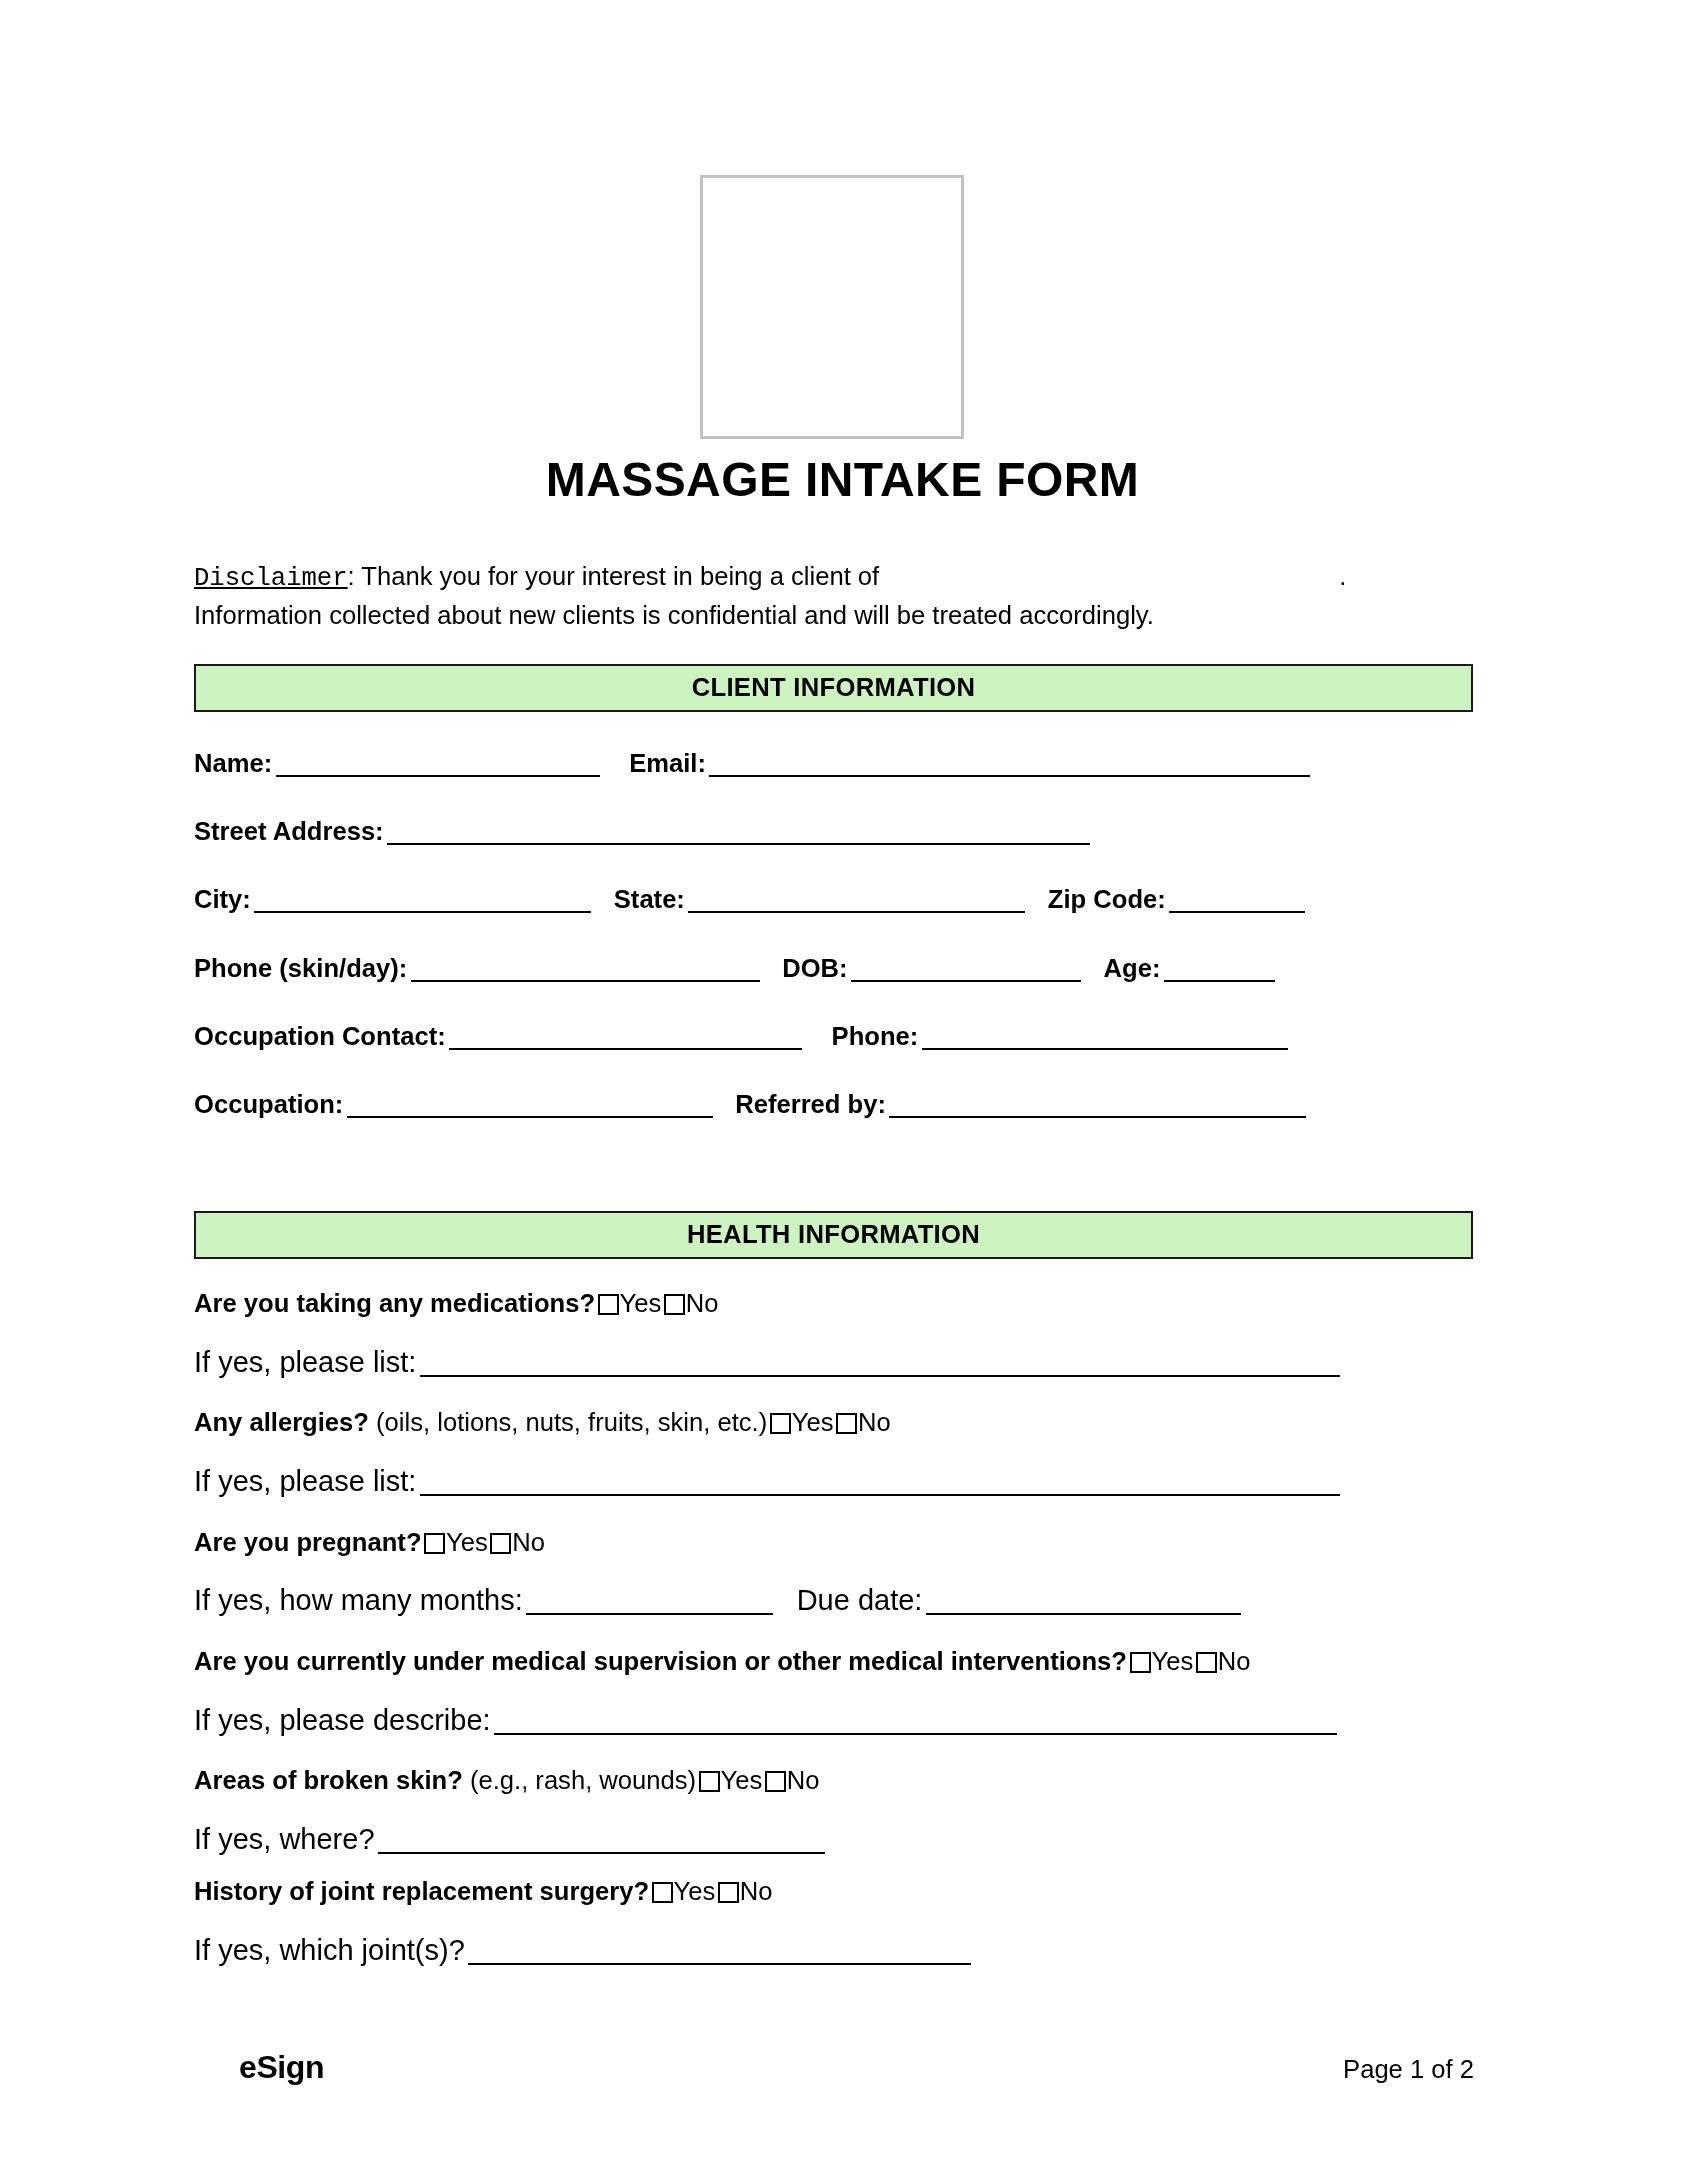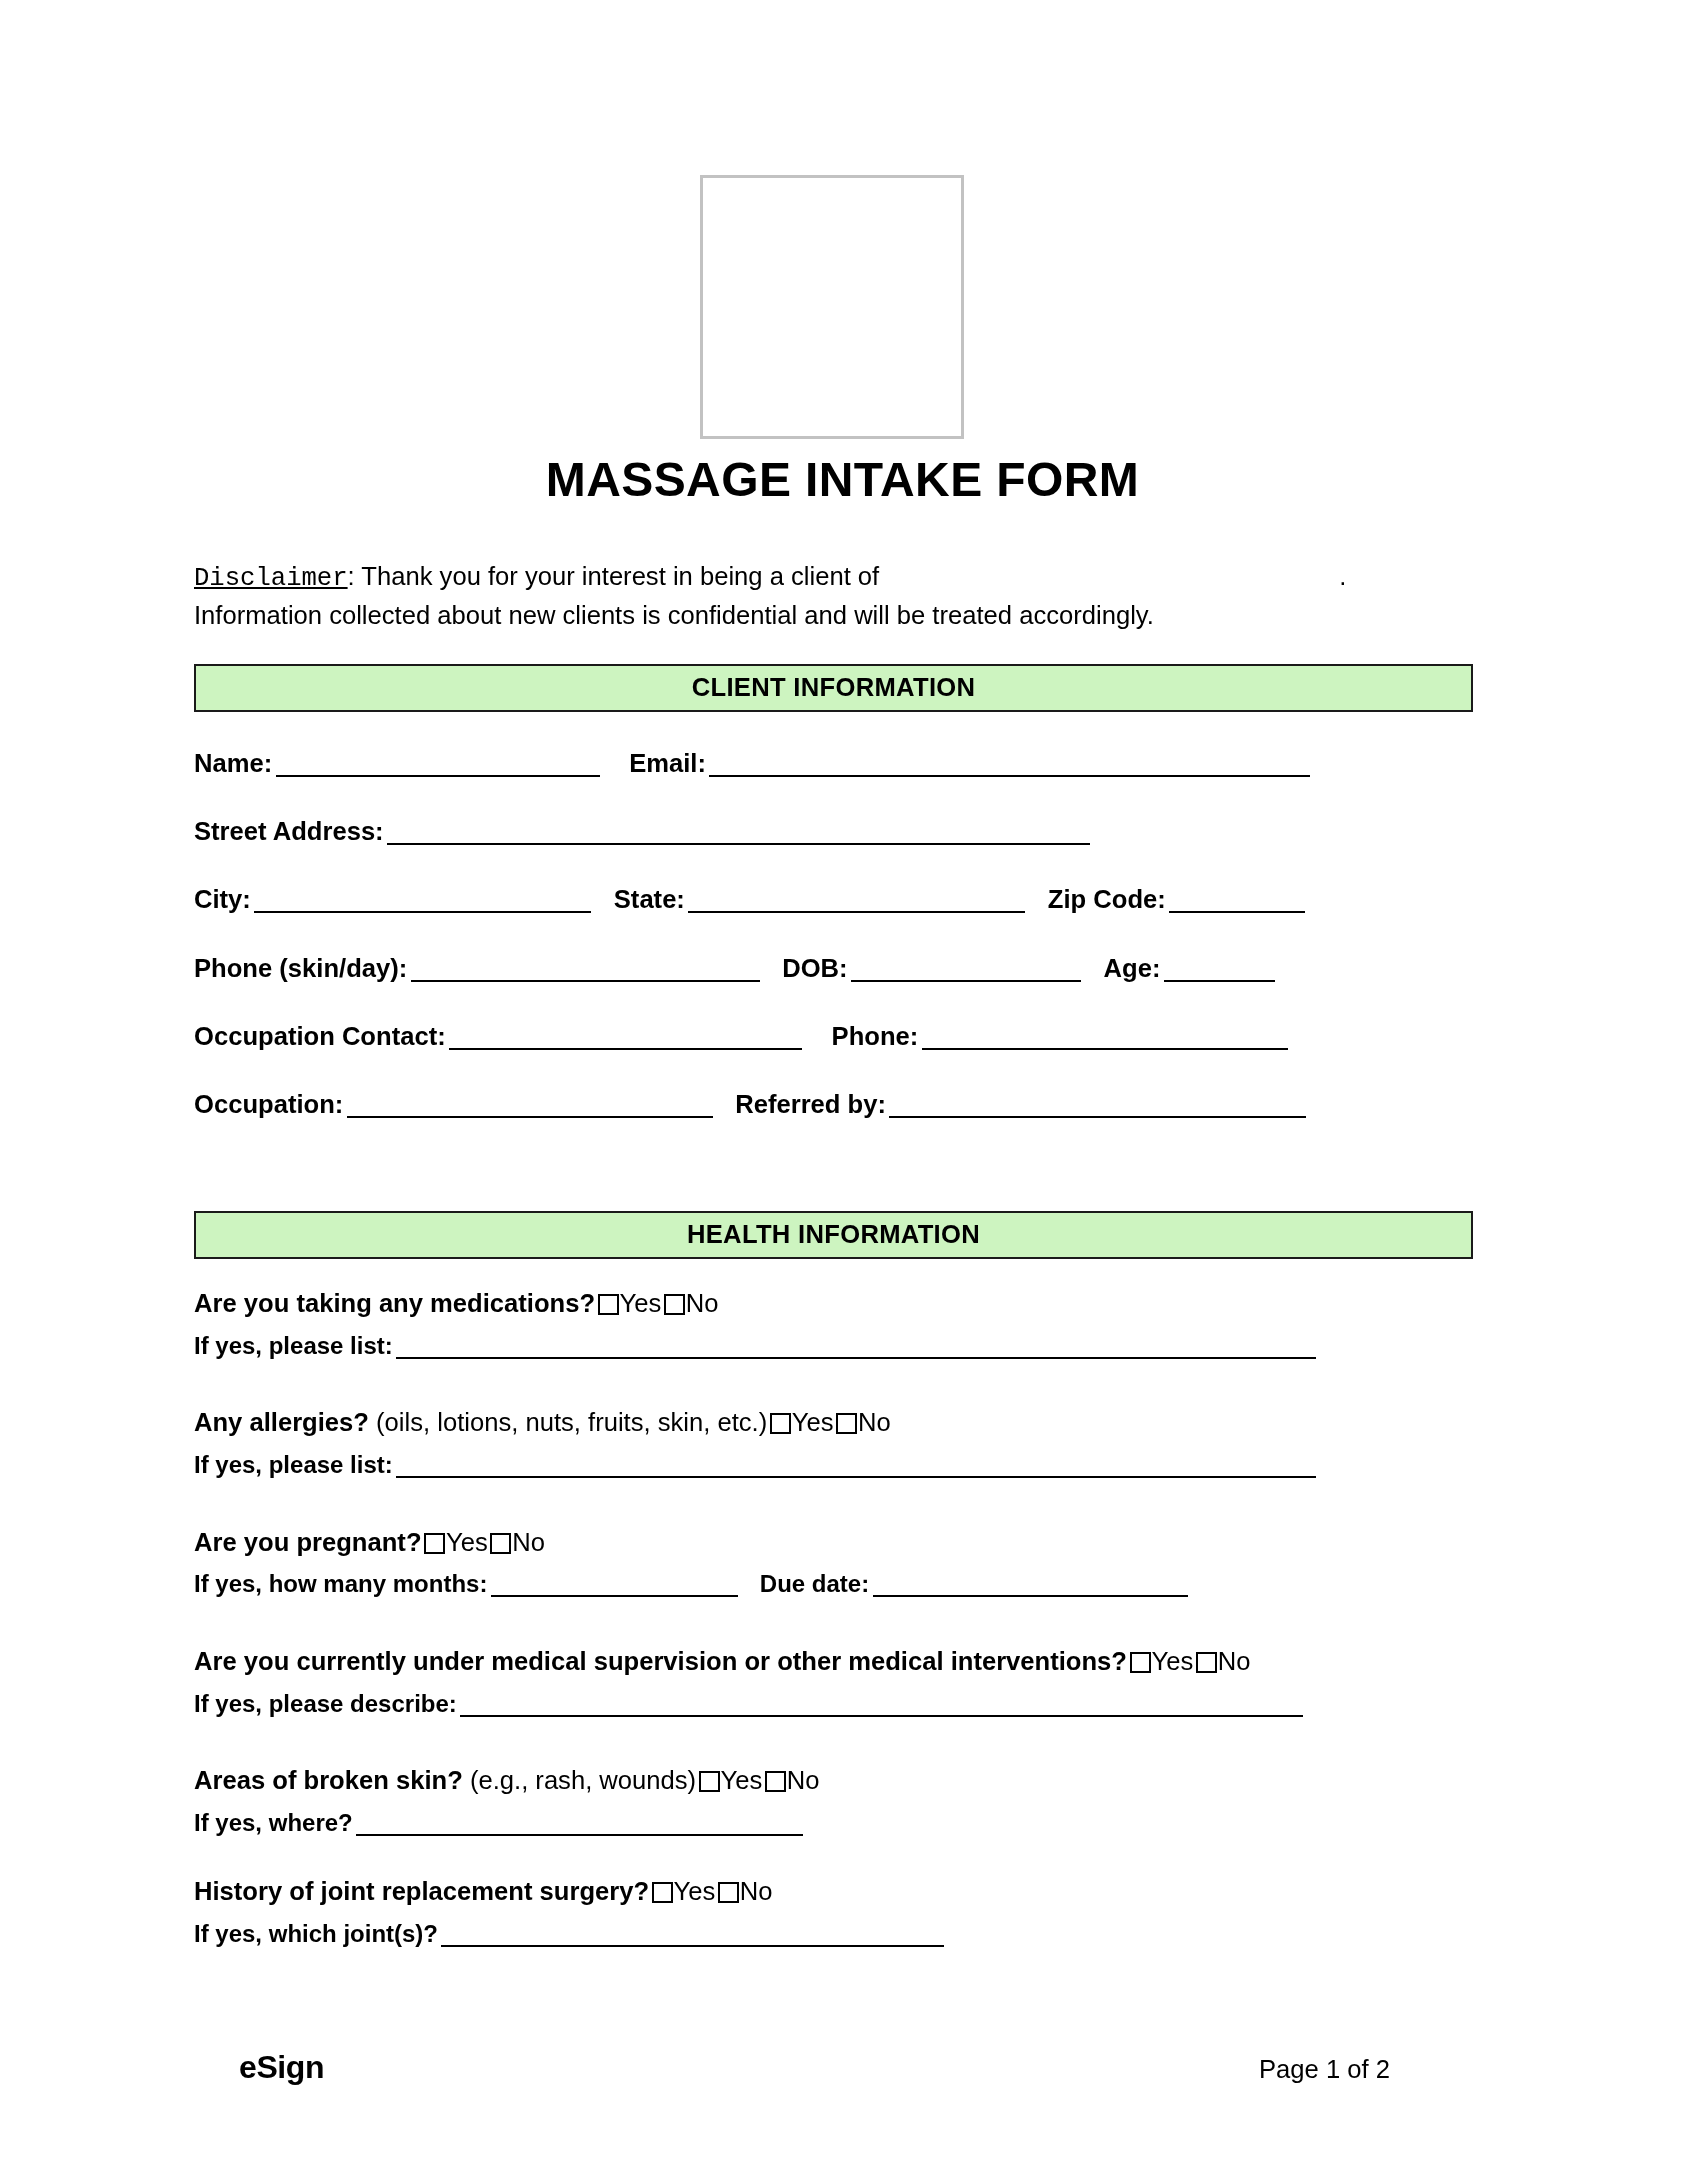--- a/index.html
+++ b/index.html
@@ -111,41 +111,42 @@
     vertical-align: -2.6px;
     margin: 0 0.9px 0 2.6px;
     background: #ffffff;
   }
   .opt { font-weight: normal; }
 
   
   .subrow {
     position: absolute;
     left: 194px;
-    font-size: 24px;
+    font-size: 29px;
     line-height: 34px;
     white-space: nowrap;
-    font-weight: bold;
+    font-weight: normal;
+    margin-top: 16px;
   }
 
   
   .footer-logo {
     position: absolute;
     left: 239px;
     top: 2049px;
     font-size: 32px;
     font-weight: bold;
     letter-spacing: -0.4px;
   }
   .footer-page {
     position: absolute;
     left: 1259px;
     top: 2055px;
     width: 215px;
-    text-align: left;
+    text-align: right;
     font-size: 25.6px;
   }
 </style>
 </head>
 <body>
 
 <div class="page">
 
   <div class="logo-box"></div>
 

